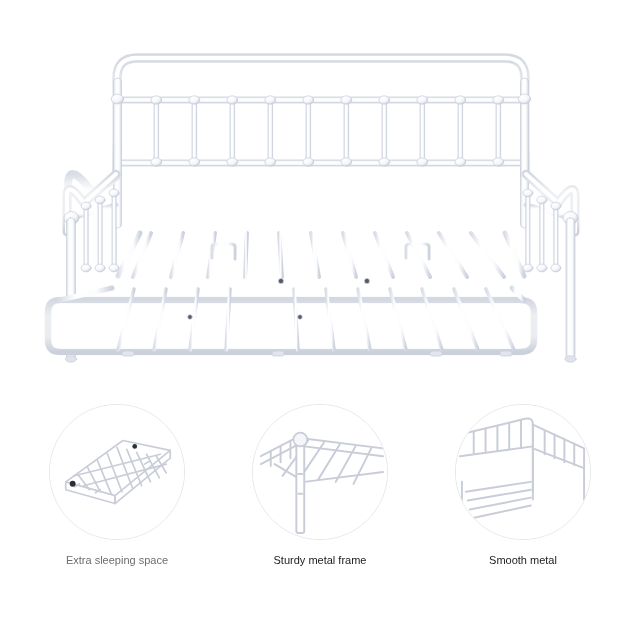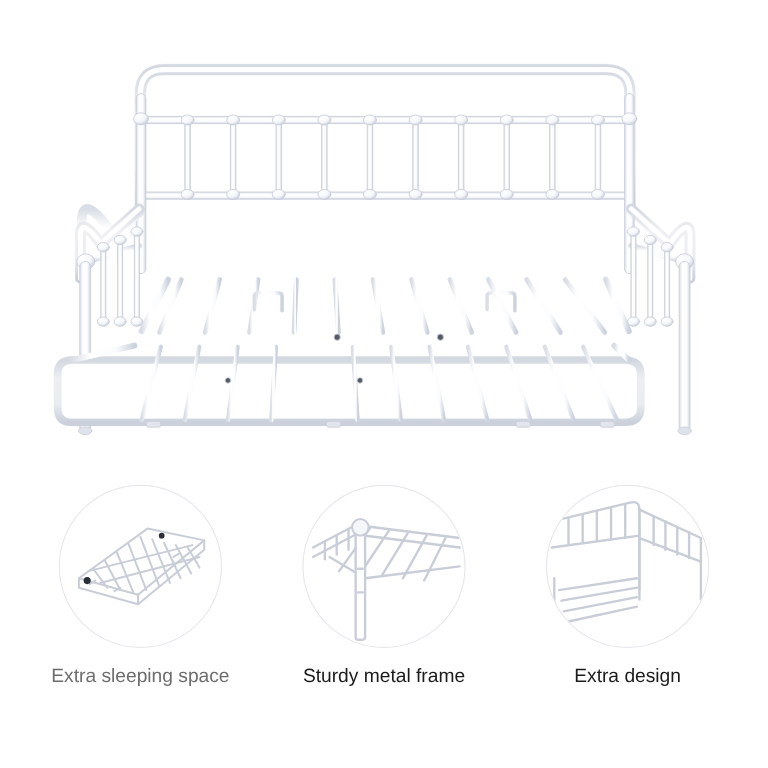--- a/index.html
+++ b/index.html
@@ -46,21 +46,21 @@
     border-radius: 50%;
     border: 1px solid #e6e6ec;
     box-sizing: border-box;
     overflow: hidden;
     position: relative;
     background: #ffffff;
   }
   .feature-circle svg { display: block; width: 100%; height: 100%; }
   .feature-caption {
     margin-top: 14px;
-    font-size: 16px;
+    font-size: 11px;
     line-height: 1.2;
     white-space: nowrap;
     text-align: center;
   }
   .cap-gray  { color: #6d6d6d; }
   .cap-dark  { color: #1b1b1b; text-align: center; }
 </style>
 </head>
 <body>
 
@@ -386,17 +386,17 @@
             <path d="M78,20 L78,96"></path>
 
             <path d="M10,88 L76,78"></path>
             <path d="M12,97 L76,86"></path>
             <path d="M14,106 L76,94"></path>
             <path d="M16,115 L76,102"></path>
             <path d="M6,78 L6,120"></path>
           </g>
         </svg>
       </div>
-      <div class="feature-caption cap-dark">Extra design</div>
+      <div class="feature-caption cap-dark">Smooth metal</div>
     </div>
 
   </div>
 </div>
 
 </body></html>

